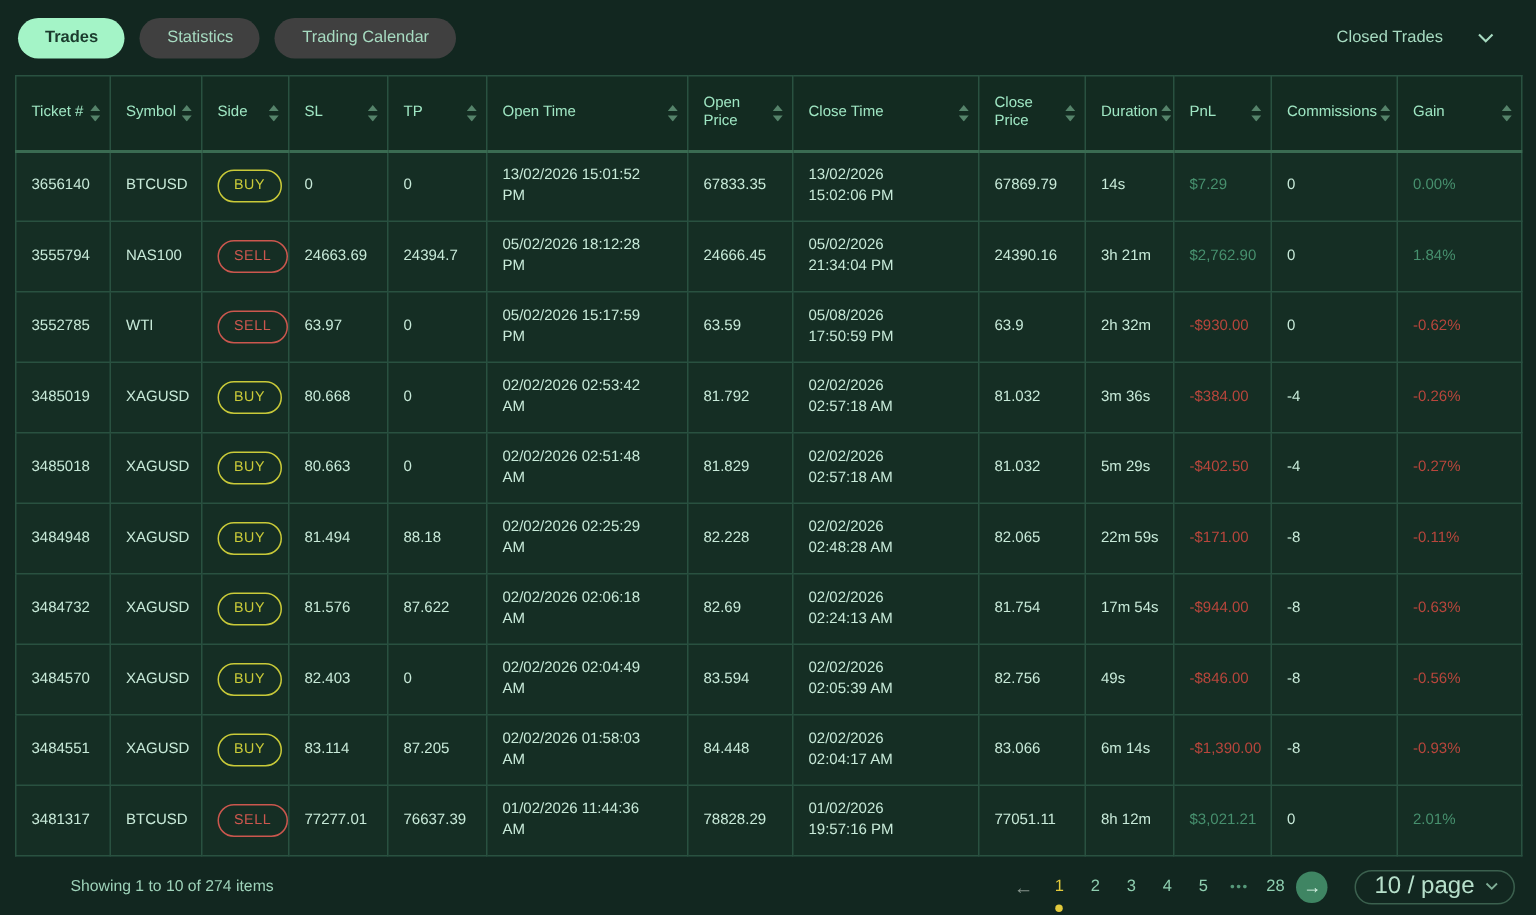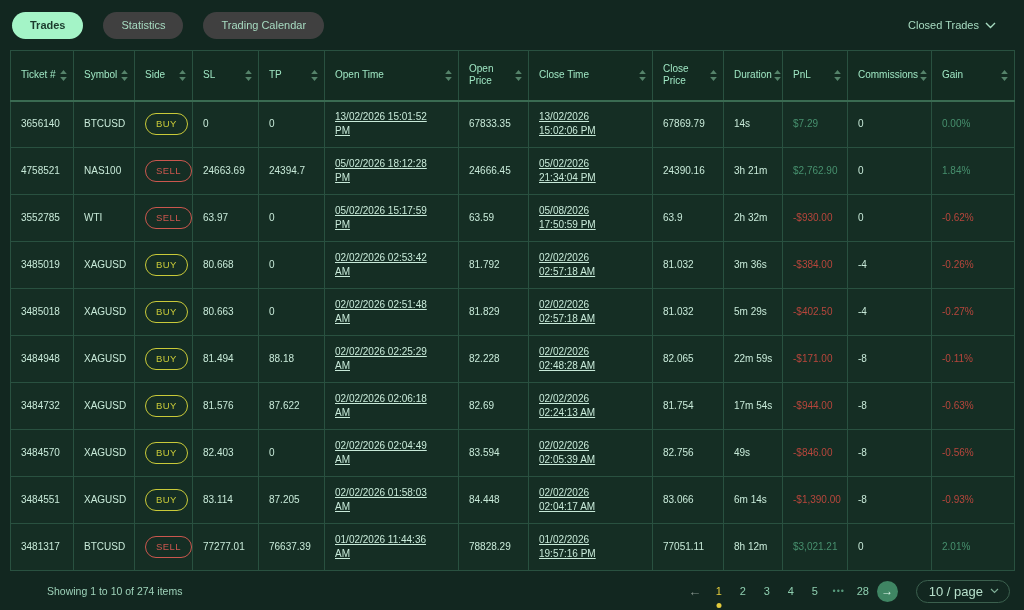--- a/index.html
+++ b/index.html
@@ -8,45 +8,45 @@
     background:#122720;
     font-family:"Liberation Sans", sans-serif;
     color:#c8ead9;
     overflow:hidden;
   }
   
   .topbar {
     height:50px; display:flex; align-items:center;
     padding:0 28px 0 12px; justify-content:space-between;
   }
-  .tabs { display:flex; gap:20px; }
+  .tabs { display:flex; gap:10px; }
   .tab {
     border:none; cursor:pointer; font-family:inherit;
     height:27px; padding:0 18px; border-radius:16px;
     background:#404040; color:#a7dbc1; font-size:11px;
   }
   .tab.active { background:#a4f4c7; color:#1b3b2d; font-weight:bold; }
   .filter {
-    display:flex; align-items:center; gap:6px; cursor:pointer;
+    display:flex; align-items:center; gap:23px; cursor:pointer;
     color:#a7dbc1; font-size:11px;
   }
   .filter svg { display:block; }
   
   .table-wrap { margin:0 10px; }
   table { border-collapse:collapse; table-layout:fixed; width:1004px; background:#152e24; }
   th, td { border:1px solid #295140; font-size:10px; text-align:left; vertical-align:middle; }
   thead th {
     height:50px; background:#132b21; color:#9fe6c3; font-weight:normal;
     border-bottom:2px solid #3a6b52; padding:0 6px 0 10px; cursor:pointer;
   }
   .th-inner { display:flex; align-items:center; justify-content:space-between; gap:2px; }
   .th-label { line-height:1.25; }
   .sort-icon { flex:0 0 auto; display:inline-flex; }
   td { height:47px; padding:0 8px 0 10px; color:#c8ead9; line-height:1.45; }
-  td.cell-open_time, td.cell-close_time { padding-right:26px;text-decoration:underline; }
+  td.cell-open_time, td.cell-close_time { padding-right:26px; }
   .pill {
     display:inline-block; padding:3px 10px; border-radius:11px;
     font-size:9.5px; letter-spacing:.4px; border:1px solid;
   }
   .pill.buy  { color:#c9ca39; border-color:#c9ca39; }
   .pill.sell { color:#cb574e; border-color:#cb574e; }
   .pos { color:#47906e; }
   .neg { color:#b8463c; }
   
   .footer {
@@ -69,21 +69,21 @@
   }
   .pg-ellipsis { color:#56997a; font-size:9px; letter-spacing:1px; }
   .pg-next {
     width:21px; height:21px; border-radius:50%; background:#3f8563;
     color:#ddf7e9; display:inline-flex; align-items:center; justify-content:center;
     font-size:12px; cursor:pointer;
   }
   .page-size {
     display:flex; align-items:center; gap:7px; cursor:pointer;
     border:1px solid #3b604e; border-radius:12px; height:23px; padding:0 10px 0 12px;
-    color:#b7e0cb; font-size:13px;
+    color:#b7e0cb; font-size:16px;
   }
 </style>
 </head>
 <body>
 
 <div class="topbar">
   <div class="tabs">
       <button class="tab active">Trades</button>
       <button class="tab">Statistics</button>
       <button class="tab">Trading Calendar</button>
@@ -270,21 +270,21 @@
           <td class="cell-open_time"><span>13/02/2026 15:01:52 PM</span></td>
           <td class="cell-open_price"><span>67833.35</span></td>
           <td class="cell-close_time"><span>13/02/2026 15:02:06 PM</span></td>
           <td class="cell-close_price"><span>67869.79</span></td>
           <td class="cell-duration"><span>14s</span></td>
           <td class="cell-pnl"><span class="pos">$7.29</span></td>
           <td class="cell-commissions"><span>0</span></td>
           <td class="cell-gain"><span class="pos">0.00%</span></td>
         </tr>
         <tr>
-          <td class="cell-ticket"><span>4758521</span></td>
+          <td class="cell-ticket"><span>3555794</span></td>
           <td class="cell-symbol"><span>NAS100</span></td>
           <td class="cell-side"><span class="pill sell">SELL</span></td>
           <td class="cell-sl"><span>24663.69</span></td>
           <td class="cell-tp"><span>24394.7</span></td>
           <td class="cell-open_time"><span>05/02/2026 18:12:28 PM</span></td>
           <td class="cell-open_price"><span>24666.45</span></td>
           <td class="cell-close_time"><span>05/02/2026 21:34:04 PM</span></td>
           <td class="cell-close_price"><span>24390.16</span></td>
           <td class="cell-duration"><span>3h 21m</span></td>
           <td class="cell-pnl"><span class="pos">$2,762.90</span></td>

